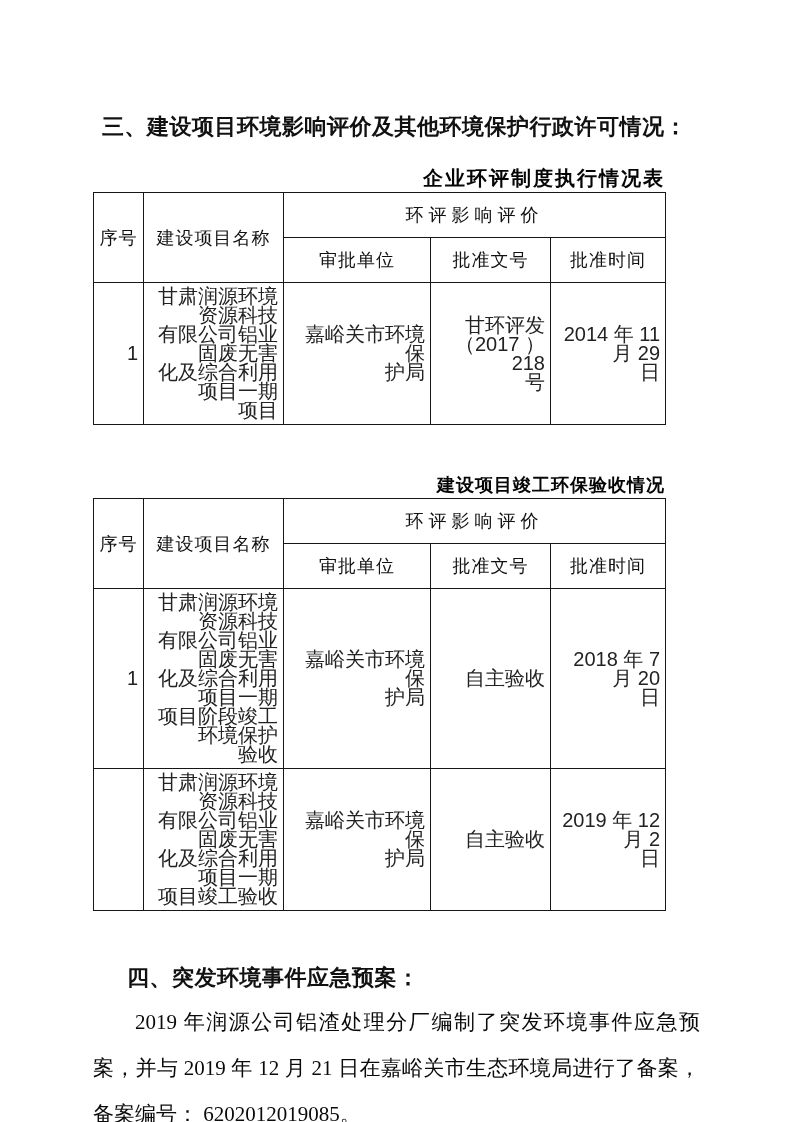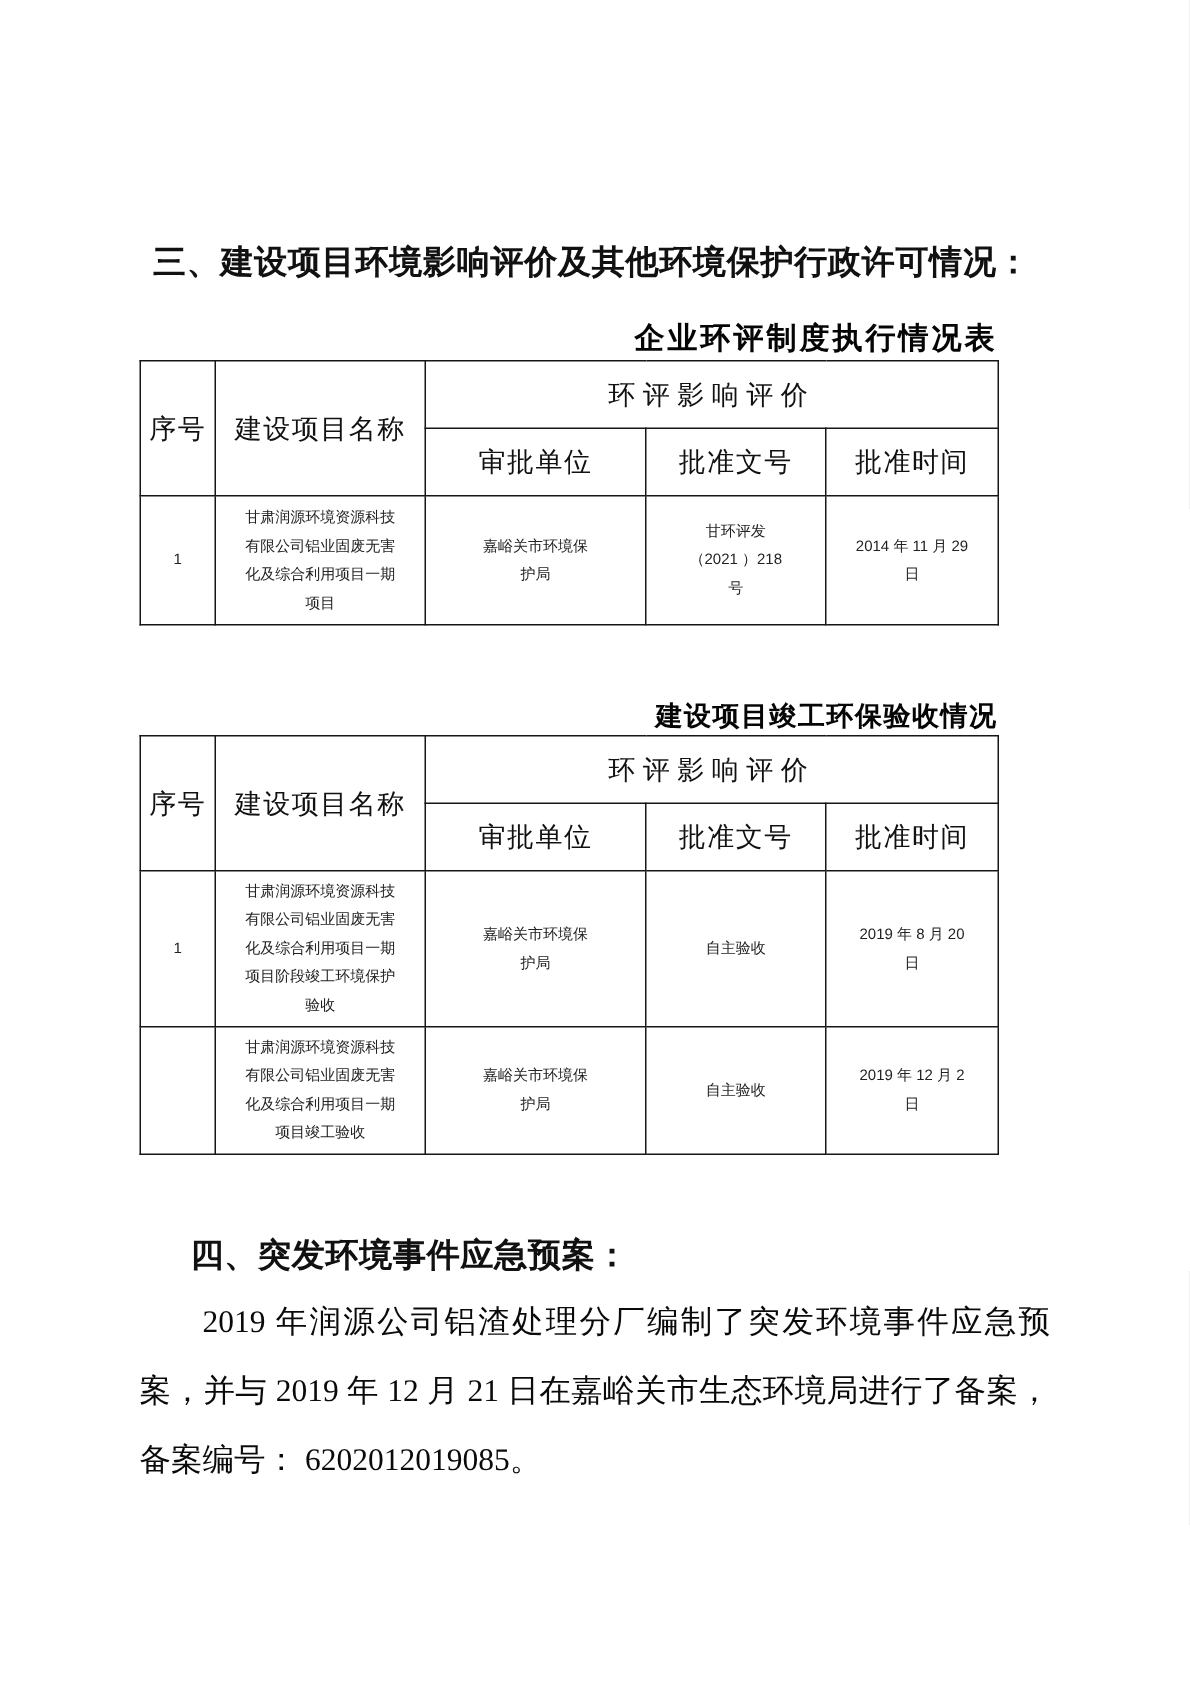--- a/index.html
+++ b/index.html
@@ -17,21 +17,20 @@
     padding: 112px 93px 0 93px;
   }
   .section-heading {
     font-family: "Liberation Sans", sans-serif;
     font-size: 22px;
     font-weight: bold;
     letter-spacing: 0.5px;
     line-height: 30px;
     margin-left: 9px;
     color: #111;
-    margin-top: 48px;
   }
   .table-title {
     width: 572px;
     text-align: right;
     font-weight: bold;
     color: #050505;
   }
   .title-1 {
     font-size: 20px;
     line-height: 27px;
@@ -60,25 +59,26 @@
   .doc-table th {
     font-weight: normal;
     font-size: 18px;
     height: 45px;
     letter-spacing: 1px;
     color: #111;
   }
   .doc-table th.group-th { letter-spacing: 5px; }
   .doc-table td {
     font-family: "Liberation Sans", sans-serif;
-    font-size: 10px;
+    font-size: 20px;
     line-height: 19px;
     padding: 4px 5px;
     white-space: pre-line;
     color: #222;
+    text-align: right;
   }
   tr.row-h84  { height: 86px; }
   tr.row-h103 { height: 103px; }
   tr.row-h82  { height: 84px; }
   .heading-4 { margin-top: 52px; margin-left: 34px; }
   .para {
     width: 607px;
     margin-top: 6px;
     font-size: 21px;
     line-height: 46px;
@@ -119,21 +119,21 @@
     <tbody>
       <tr class="row-h84">
         <td>1</td>
         <td>甘肃润源环境资源科技
 有限公司铝业固废无害
 化及综合利用项目一期
 项目</td>
         <td>嘉峪关市环境保
 护局</td>
         <td>甘环评发
-（2021 ）218
+（2017 ）218
 号</td>
         <td>2014 年 11 月 29
 日</td>
       </tr>
     </tbody>
   </table>
 
   <div class="table-title title-2">建设项目竣工环保验收情况</div>
 
   <table class="doc-table">
@@ -160,21 +160,21 @@
       <tr class="row-h103">
         <td>1</td>
         <td>甘肃润源环境资源科技
 有限公司铝业固废无害
 化及综合利用项目一期
 项目阶段竣工环境保护
 验收</td>
         <td>嘉峪关市环境保
 护局</td>
         <td>自主验收</td>
-        <td>2019 年 8 月 20
+        <td>2018 年 7 月 20
 日</td>
       </tr>
       <tr class="row-h82">
         <td></td>
         <td>甘肃润源环境资源科技
 有限公司铝业固废无害
 化及综合利用项目一期
 项目竣工验收</td>
         <td>嘉峪关市环境保
 护局</td>

